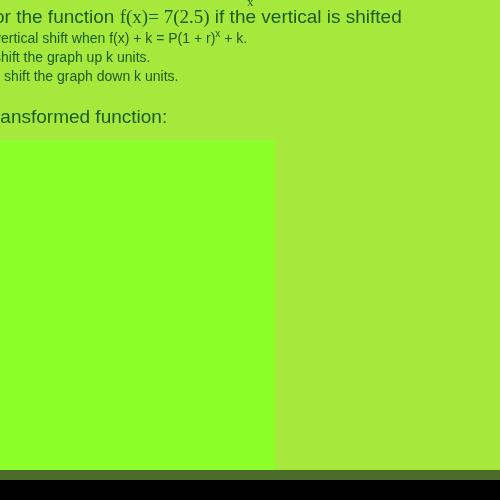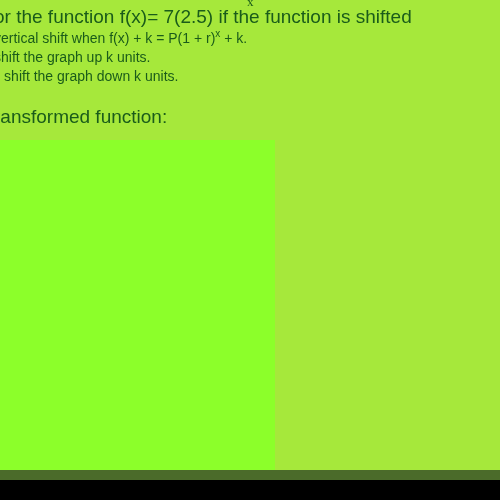--- a/index.html
+++ b/index.html
@@ -33,21 +33,21 @@
   }
   .line1 {
     font-size: 19px;
     font-weight: 400;
     line-height: 1.2;
     white-space: nowrap;
     position: relative;
     left: -6px;
   }
   .line1 .func {
-    font-family: Liberation Sans, sans-serif;
+    font-family: Liberation Serif, serif;
   }
   .sup-x {
     position: absolute;
     font-family: "Times New Roman", Times, serif;
     font-size: 13px;
     left: 253px;
     top: -12px;
   }
   .line2, .line3, .line4 {
     font-size: 14px;
@@ -96,21 +96,21 @@
 </style>
 </head>
 <body>
 
 <div class="stage">
   <div class="slide">
 
     <div class="text-area">
       <div class="line1">
         <span class="sup-x">x</span>
-        <span>or the function </span><span class="func">f(x)= 7(2.5)</span><span> if the function is shifted</span>
+        <span>or the function </span><span class="func">f(x)= 7(2.5)</span><span> if the vertical is shifted</span>
       </div>
       <div class="line2">
         <span> vertical shift when f(x) + k = P(1 + r)</span><span class="sup-inline">x</span><span> + k.</span>
       </div>
       <div class="line3">
         <span> shift the graph up k units.</span>
       </div>
       <div class="line4">
         <span>ll shift the graph down k units.</span>
       </div>

